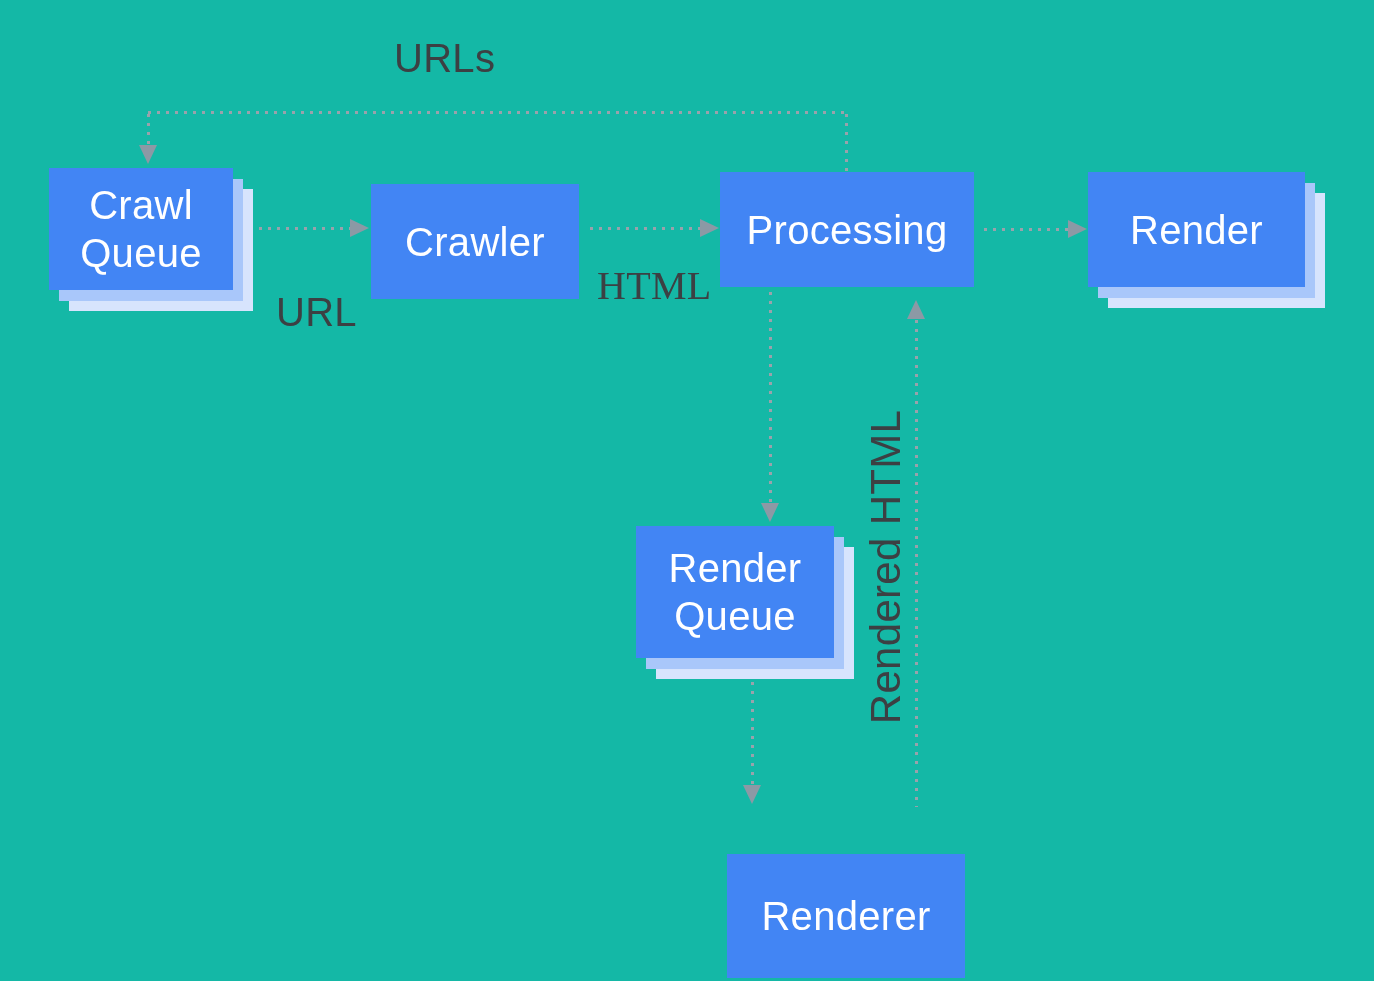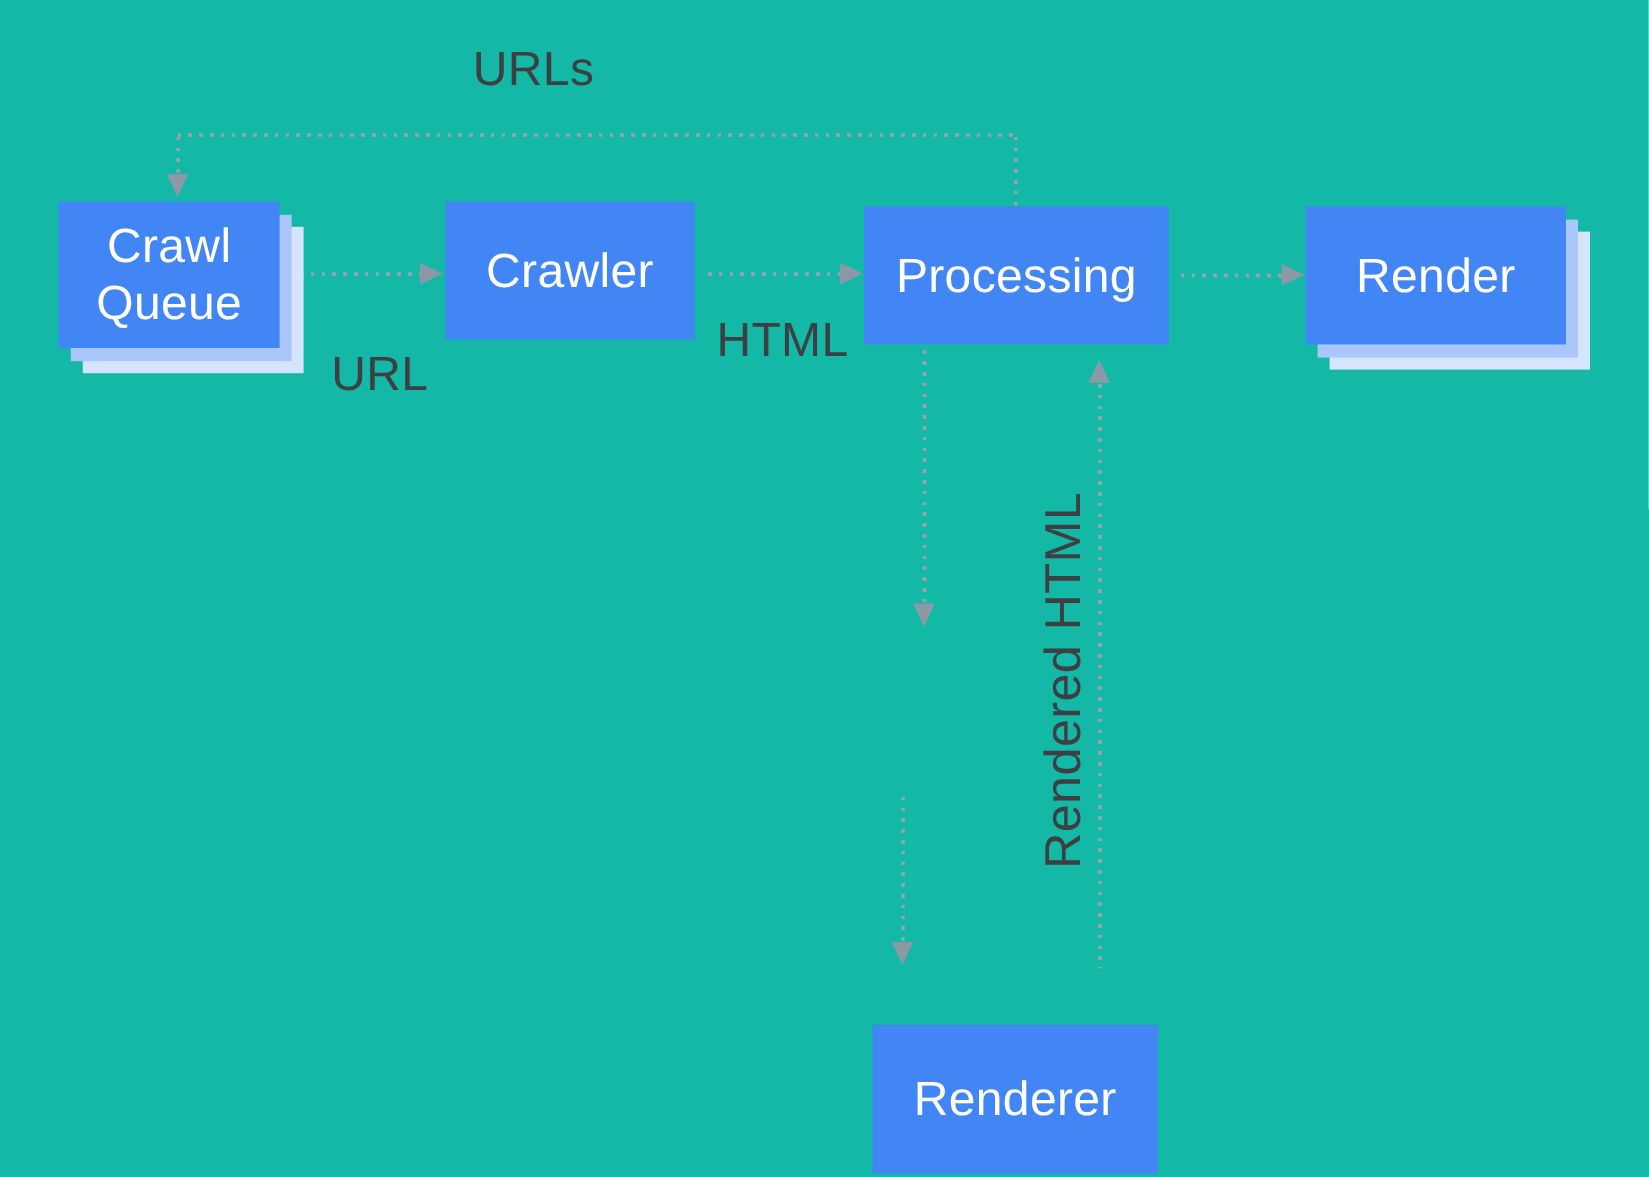--- a/index.html
+++ b/index.html
@@ -22,38 +22,38 @@
     text-align: center;
     font-size: 40px;
     font-weight: 500;
     line-height: 1.2;
     letter-spacing: 0.3px;
   }
   .node.stacked {
     box-shadow: 10px 11px 0 0 #A9C7FA, 20px 21px 0 0 #D7E4FD;
   }
   #node-crawl-queue  { left: 49px;   top: 168px; width: 184px; height: 122px; padding: 2px 8px; box-sizing: border-box; }
-  #node-crawler      { left: 371px;  top: 168px; width: 208px; height: 115px; }
+  #node-crawler      { left: 371px;  top: 184px; width: 208px; height: 115px; }
   #node-processing   { left: 720px;  top: 172px; width: 254px; height: 115px; align-items: center; }
   #node-index        { left: 1088px; top: 172px; width: 217px; height: 115px; }
   #node-render-queue { left: 636px;  top: 526px; width: 198px; height: 132px; padding: 0 8px; box-sizing: border-box; }
   #node-renderer     { left: 727px;  top: 854px; width: 238px; height: 124px; }
 
   
   .edge-label {
     position: absolute;
     color: #3C4043;
     font-size: 40px;
     font-weight: 500;
     letter-spacing: 0.3px;
     white-space: nowrap;
   }
   #label-urls { left: 394px; top: 36px; }
   #label-url  { left: 276px; top: 262px; margin-top: 28px; }
-  #label-html { left: 597px; top: 262px; }
+  #label-html { left: 597px; top: 262px; font-family: Liberation Serif, serif; }
   #label-rendered-html {
     left: 886px; top: 567px;
     transform: translate(-50%, -50%) rotate(-90deg);
     font-size: 42px;
   }
 
   
   .dots-h {
     position: absolute;
     height: 3px;
@@ -122,17 +122,20 @@
   </div>
   <div class="node" id="node-crawler">
     <span>Crawler</span>
   </div>
   <div class="node" id="node-processing">
     <span>Processing</span>
   </div>
   <div class="node stacked" id="node-index">
     <span>Render</span>
   </div>
+  <div class="node stacked" id="node-render-queue">
+    <span>Render Queue</span>
+  </div>
   <div class="node" id="node-renderer">
     <span>Renderer</span>
   </div>
 
 </div>
 
 </body></html>

